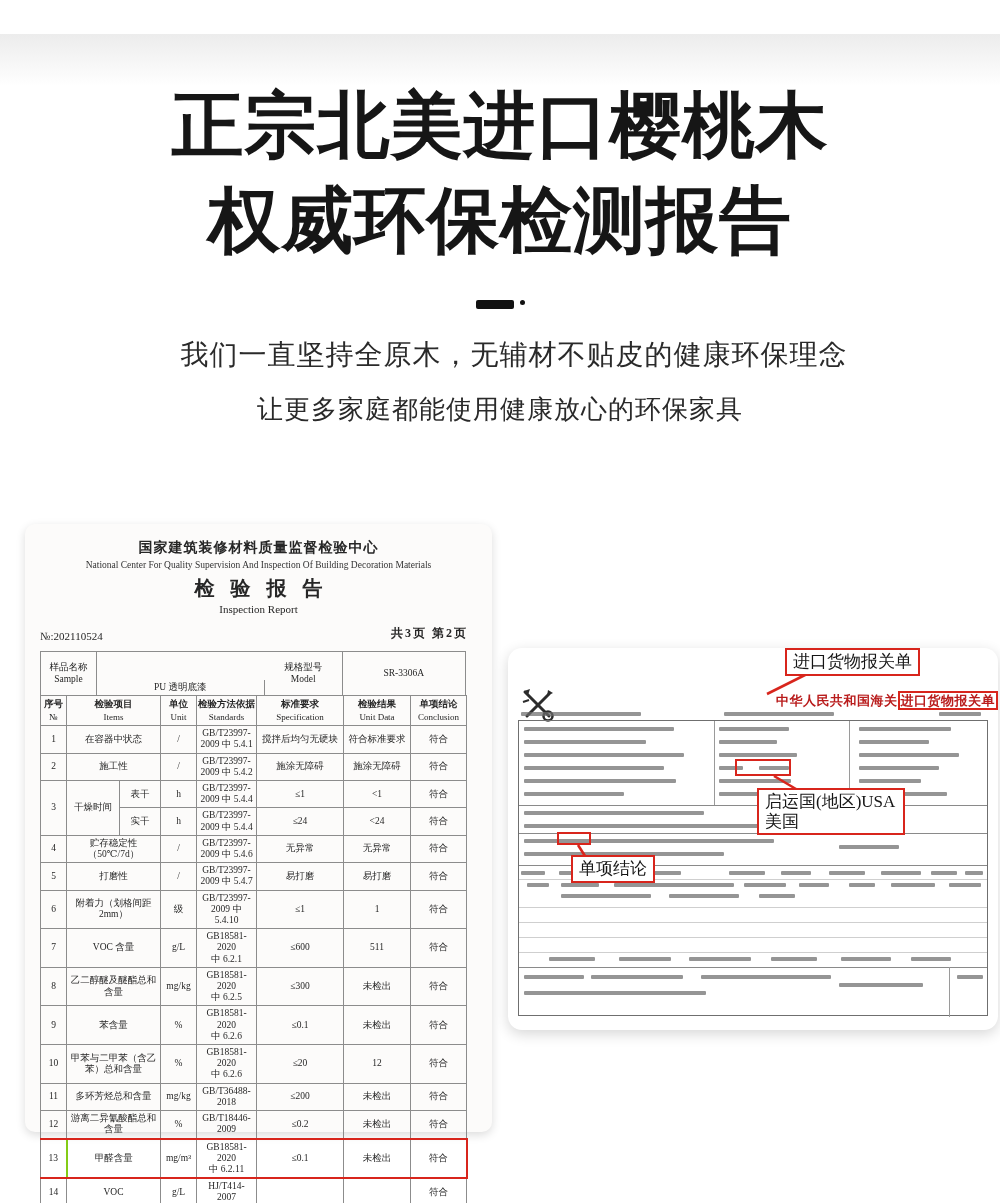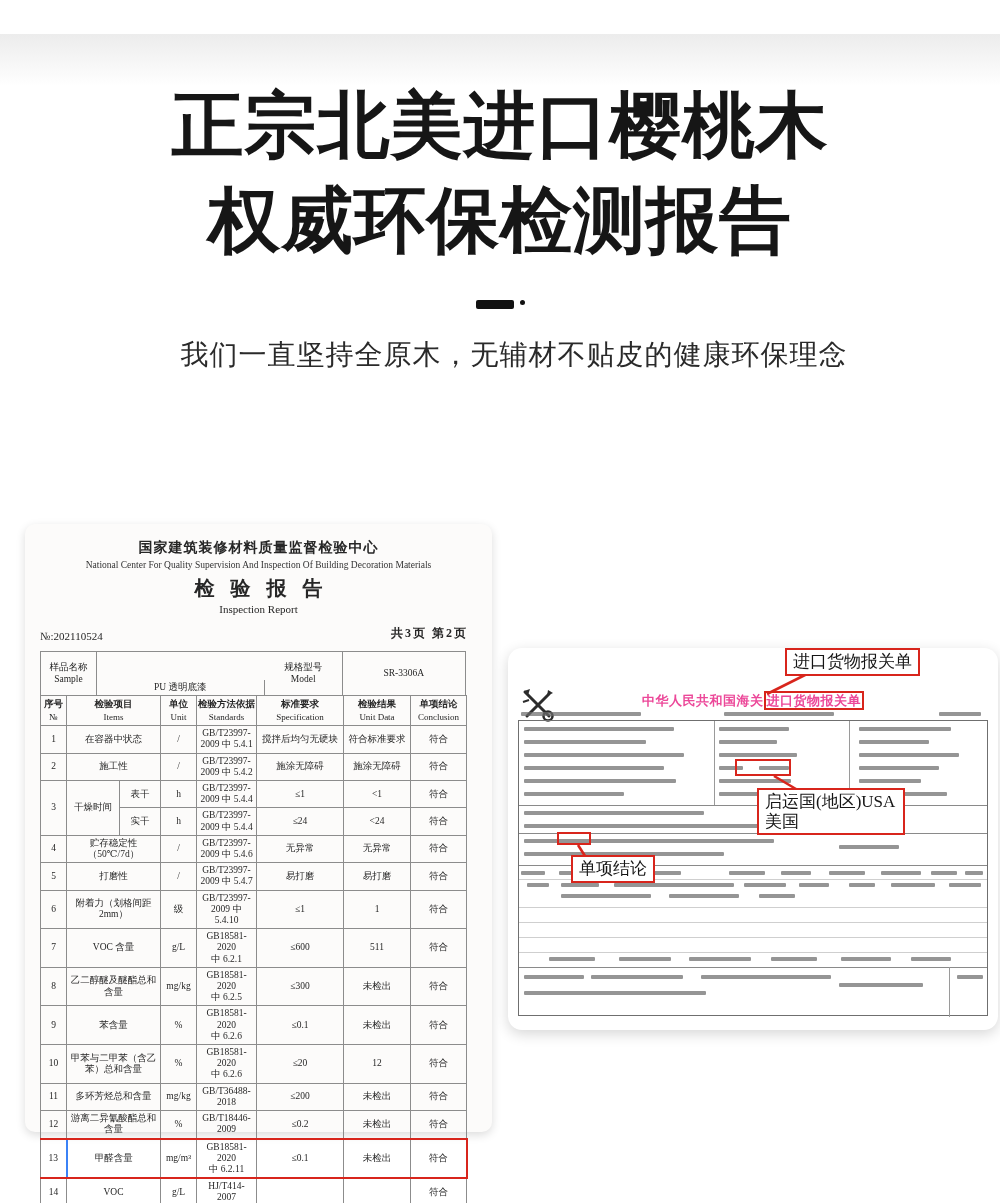--- a/index.html
+++ b/index.html
@@ -51,35 +51,35 @@
   .sr-c3 { width:78px; } .sr-c4 { width:123px; font-size:10px; }
 
   table.rpt { border-collapse:collapse; table-layout:fixed; width:426px;
               font-size:9.5px; }
   table.rpt th, table.rpt td { border:1px solid #8c8c8c; text-align:center;
               vertical-align:middle; padding:2px 2px; line-height:1.18;
               white-space:pre-line; }
   table.rpt th { font-weight:700; padding:3px 1px; }
   table.rpt th .en { display:block; font-weight:400; font-size:9px; margin-top:1px; }
   tr.hl td { border-top:2px solid #d8251c; border-bottom:2px solid #d8251c; }
-  tr.hl td:nth-child(2) { border-left:2px solid #3b82f6; }
+  tr.hl td:nth-child(2) { border-left:2px solid #84cc16; }
   tr.hl td:last-child  { border-right:2px solid #d8251c; }
 
   .red-note { position:absolute; left:168px; top:488px; width:320px;
               font-family:"Liberation Sans",sans-serif; font-size:25px; font-weight:800;
               color:#e0301f; letter-spacing:1px; white-space:nowrap;
               text-shadow:0 0 1px rgba(224,48,31,.35); }
 
   
   .customs-card { position:absolute; left:508px; top:648px; width:490px; height:382px;
                   background:#fff; border-radius:14px;
                   box-shadow:0 4px 14px rgba(0,0,0,.16); }
   .cd-emblem { position:absolute; left:12px; top:38px; width:36px; height:38px; }
-  .cd-title { position:absolute; left:0; top:44px; width:100%; text-align:center;
-              font-size:13px; font-weight:700; color:#ec4899; letter-spacing:.5px;
+  .cd-title { position:absolute; left:0; top:44px; width:100%; text-align:right;
+              font-size:13px; font-weight:700; color:#b91c1c; letter-spacing:.5px;
               font-family:"Liberation Sans",sans-serif; }
   .cd-title .boxed { border:2px solid #d8251c; padding:0 1px; }
 
   .form-box { position:absolute; left:10px; top:72px; width:470px; height:296px;
               border:1.2px solid #6f6f6f; }
   .bar { position:absolute; height:4px; background:#6d6d6d; opacity:.72;
          border-radius:1px; filter:blur(.4px); }
   .hline { position:absolute; height:1px; background:#8a8a8a; left:0; width:100%; }
   .hline.light { background:#cfcfcf; }
   .vline { position:absolute; width:1px; background:#9a9a9a; }
@@ -105,20 +105,21 @@
 
   <div class="hero-title">
     <div>正宗北美进口樱桃木</div>
     <div>权威环保检测报告</div>
   </div>
   <div class="divider">
     <span class="dash"></span>
     <span class="dot"></span>
   </div>
   <div class="hero-sub1">我们一直坚持全原木，无辅材不贴皮的健康环保理念</div>
+  <div class="hero-sub2">让更多家庭都能使用健康放心的环保家具</div>
 
   <section class="report-card">
     <div class="rc-title">国家建筑装修材料质量监督检验中心</div>
     <div class="rc-en">National Center For Quality Supervision And Inspection Of Building Decoration Materials</div>
     <div class="rc-doc">检验报告</div>
     <div class="rc-doc-en">Inspection Report</div>
     <div class="rc-meta">
       <span>№:202110524</span>
       <span class="pginfo">共3页  第2页</span>
     </div>

